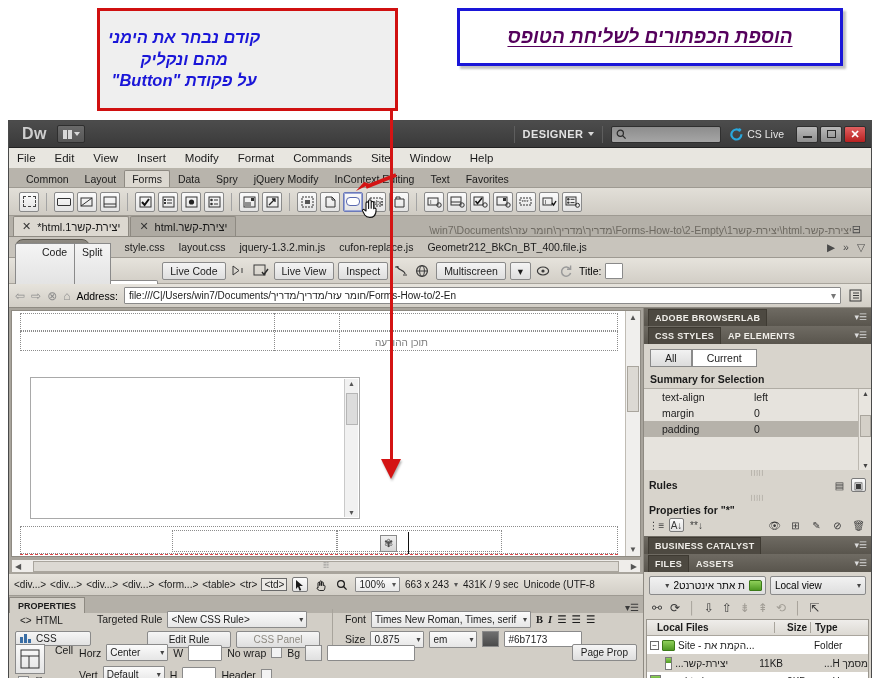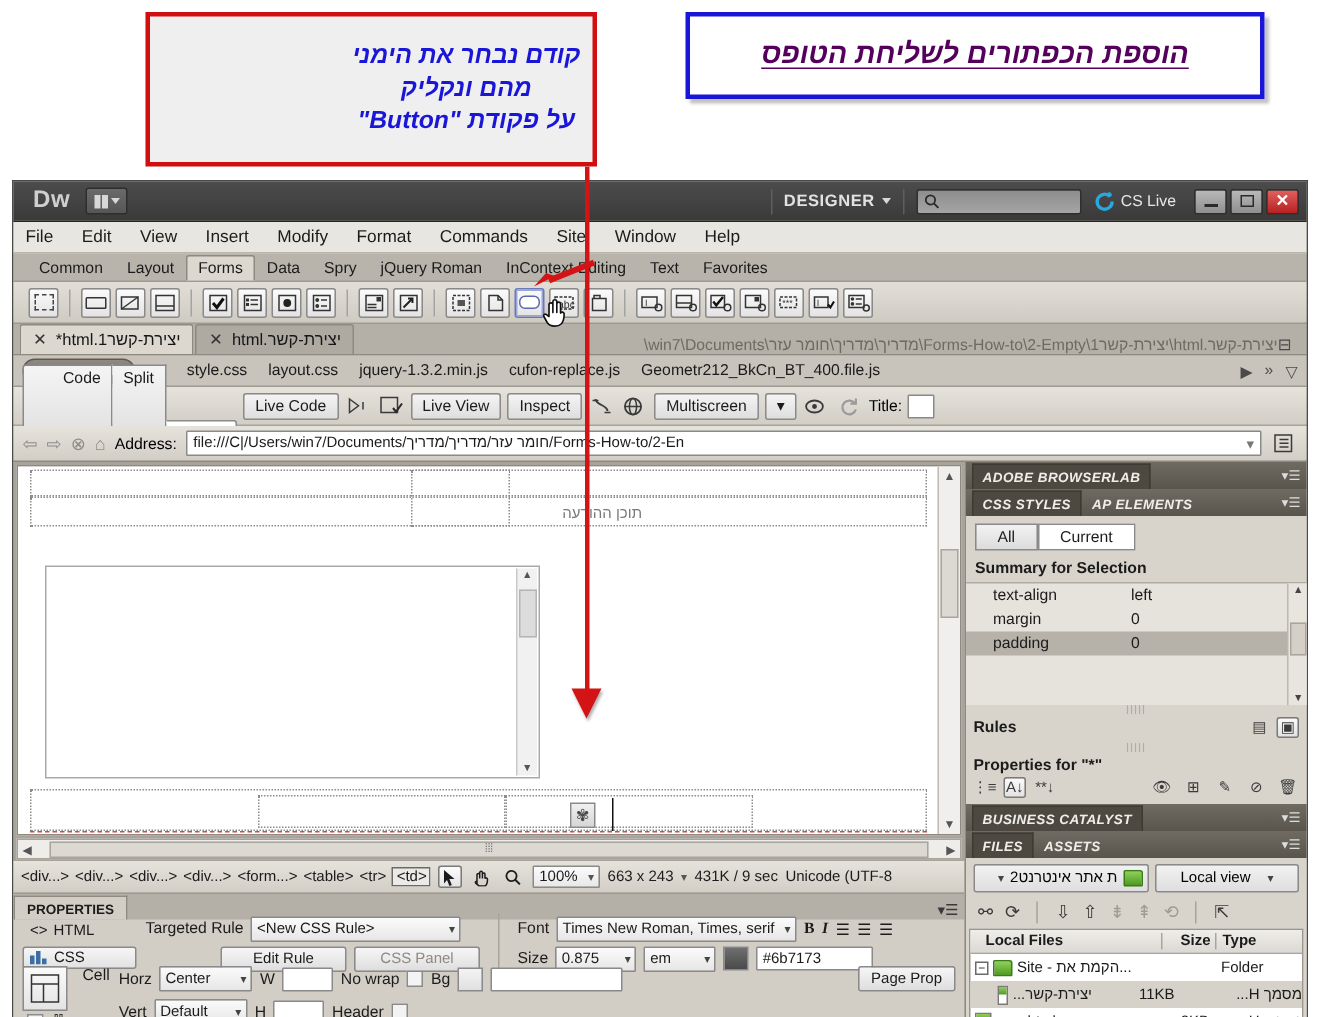--- a/index.html
+++ b/index.html
@@ -9,21 +9,21 @@
     background: #ffffff;
     font-family: "Liberation Sans", sans-serif;
     overflow: hidden;
   }
   #root { position: relative; width: 880px; height: 678px; }
 
   
   .callout-left {
     position: absolute; left: 97px; top: 8px; width: 301px; height: 103px;
     background: #efefef; border: 3px solid #d01010;
-    display: flex; align-items: center; justify-content: flex-end;
+    display: flex; align-items: center; justify-content: flex-start;
     z-index: 40;
   }
   .callout-left-txt {
     color: #1a16d8; font-weight: bold; font-style: italic;
     font-size: 16.5px; line-height: 1.32; text-align: center;
     direction: rtl; white-space: pre-line; padding: 0 8px;
   }
   .callout-title {
     position: absolute; left: 457px; top: 8px; width: 386px; height: 58px;
     background: #ffffff; border: 3px solid #1a16d8;
@@ -240,21 +240,21 @@
   .chk { width:11px;height:11px;border:1px solid #8a8a8a; background:#f3f3f3; display:inline-block; }
 
   
   .dock { width: 228px; flex:none; background:#c8c4bc; display:flex; flex-direction:column; border-left:1px solid #8e8a82; }
   .panel-header {
     height:18px; background:linear-gradient(#6f6b63,#59554d); display:flex; align-items:center;
     padding:0 4px; flex:none;
   }
   .panel-header .cap {
     font-size:9px; font-weight:bold; color:#f0eee9; letter-spacing:.3px; background:#4d4941;
-    padding:3px 6px; border:1px solid #3e3a32; border-bottom:none;font-style:italic;
+    padding:3px 6px; border:1px solid #3e3a32; border-bottom:none;
   }
   .panel-header .cap.plain { background:transparent; border-color:transparent; }
   .panel-header .menu-ico { margin-left:auto; color:#ddd; font-size:9px; }
   .panel-body { background:#d8d4cc; flex:none; }
   .pbtn-pair { display:flex; gap:0; padding:5px 6px 4px; }
   .segbtn {
     font-size:10.5px; padding:2px 14px; border:1px solid #8a8a8a;
     background:linear-gradient(#f2f2f2,#dcdcdc); color:#1b1b1b;
   }
   .segbtn.on { background:#ffffff; }
@@ -276,21 +276,21 @@
   .propicons .right { margin-left:auto; display:flex; gap:6px; }
 
   
   .files-toolbar { display:flex; align-items:center; gap:4px; padding:4px 5px; }
   .site-sel {
     flex:1; height:19px; background:linear-gradient(#f2f2f2,#dedede); border:1px solid #8a8a8a;
     border-radius:2px; display:flex; align-items:center; padding:0 3px; gap:4px; font-size:10px; direction:rtl;
   }
   .view-sel {
     width:96px; height:19px; background:linear-gradient(#f2f2f2,#dedede); border:1px solid #8a8a8a;
-    border-radius:2px; display:flex; align-items:center; justify-content:space-between; padding:0 16px; font-size:10px;
+    border-radius:2px; display:flex; align-items:center; justify-content:space-between; padding:0 4px; font-size:10px;
   }
   .files-icons { display:flex; align-items:center; gap:8px; padding:2px 8px 4px; color:#3a3a3a; font-size:12px; }
   .files-icons .dim { color:#a09c94; }
   .ftable { background:#fff; border:1px solid #9a968e; margin:0 2px; }
   .fthead { display:flex; background:linear-gradient(#efedea,#dcd9d3); border-bottom:1px solid #a9a59d; font-size:10px; font-weight:bold; color:#1b1b1b; height:16px; align-items:center; }
   .fthead .c1 { flex:1; padding-left:10px; }
   .fthead .c2 { width:36px; border-left:1px solid #a9a59d; padding-left:3px; text-align:right; padding-right:3px; }
   .fthead .c3 { width:58px; border-left:1px solid #a9a59d; padding-left:4px; }
   .ftrow { display:flex; align-items:center; height:18px; font-size:10px; color:#1b1b1b; }
   .ftrow.sel { background:#d6d2ca;gap:23px; }
@@ -375,21 +375,21 @@
       <span>Window</span>
       <span>Help</span>
     </div>
 
     <div class="insert-tabs">
       <div class="itab">Common</div>
       <div class="itab">Layout</div>
       <div class="itab active">Forms</div>
       <div class="itab">Data</div>
       <div class="itab">Spry</div>
-      <div class="itab">jQuery Roman</div>
+      <div class="itab">jQuery Modify</div>
       <div class="itab">InContext Editing</div>
       <div class="itab">Text</div>
       <div class="itab">Favorites</div>
     </div>
 
     <div class="insert-icons">
       <div class="iico">
         <div style="width:13px;height:11px;border:1px dashed #444;"></div>
       </div>
       <div class="idiv"></div>

